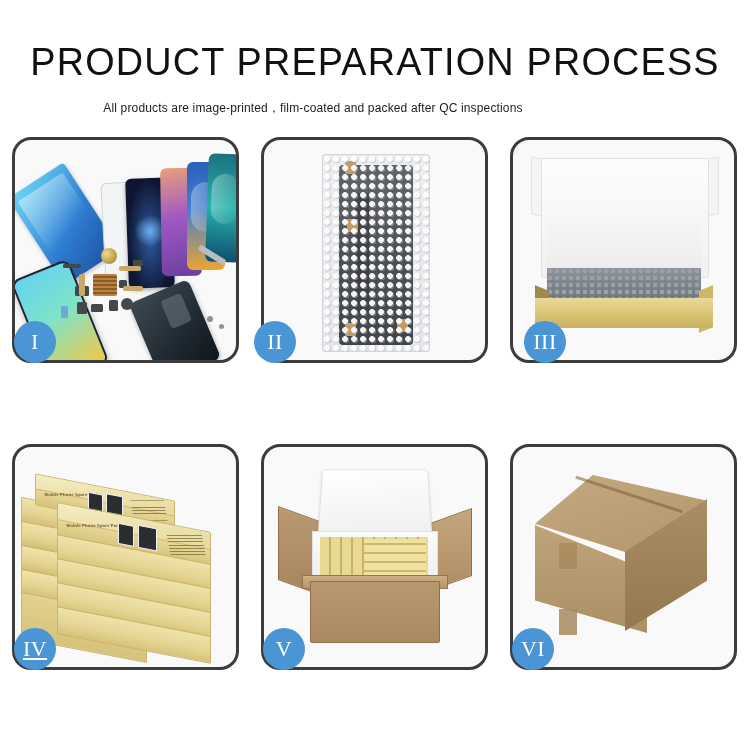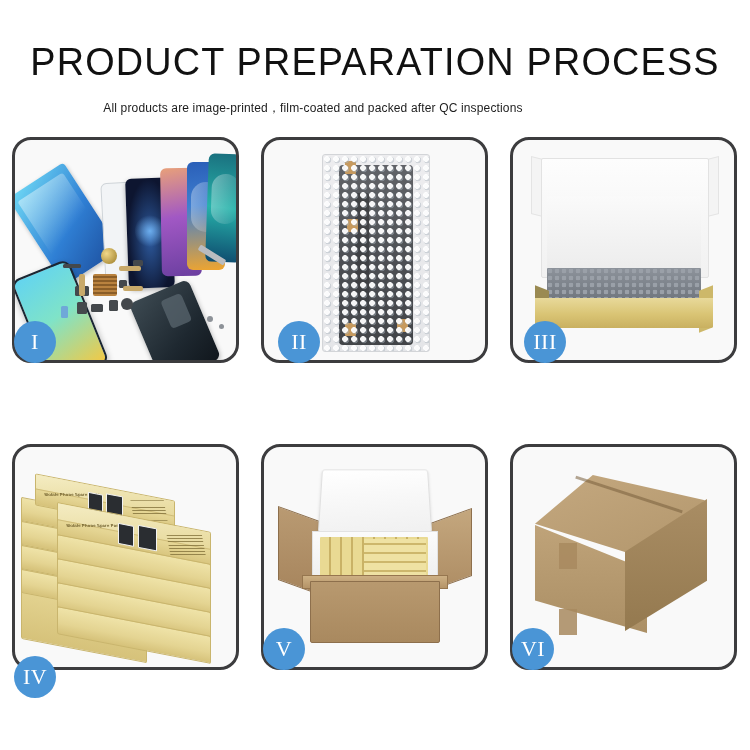--- a/index.html
+++ b/index.html
@@ -59,23 +59,23 @@
     background:#4a95d6;
     color:#ffffff;
     font-family:"Liberation Serif",serif;
     font-size:22px;
     line-height:42px;
     text-align:center;
     letter-spacing:0.5px;
     z-index:40;
   }
   .b1{left:14px;top:321px;}
-  .b2{left:278px;top:321px;}
+  .b2{left:254px;top:321px;}
   .b3{left:524px;top:321px;}
-  .b4{left:14px;top:656px;}
+  .b4{left:14px;top:628px;text-decoration:underline;}
   .b5{left:263px;top:628px;}
   .b6{left:512px;top:628px;}
 
   
   .ph{position:absolute;border-radius:4px;}
   .ph-blue{
     left:16px;top:32px;width:66px;height:104px;
     background:linear-gradient(150deg,#6fd9f5 0%,#2f7fd4 55%,#1d4f9e 100%);
     transform:rotate(-33deg);
     box-shadow:0 2px 4px rgba(0,0,0,.25);

